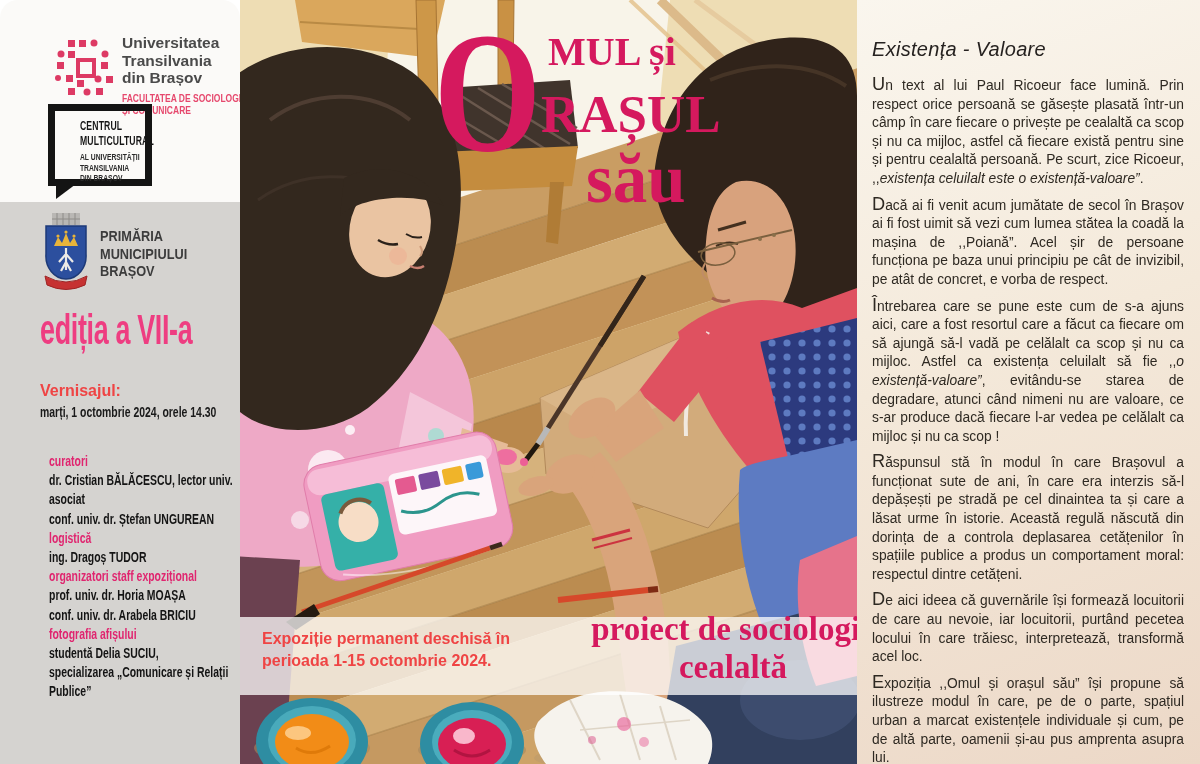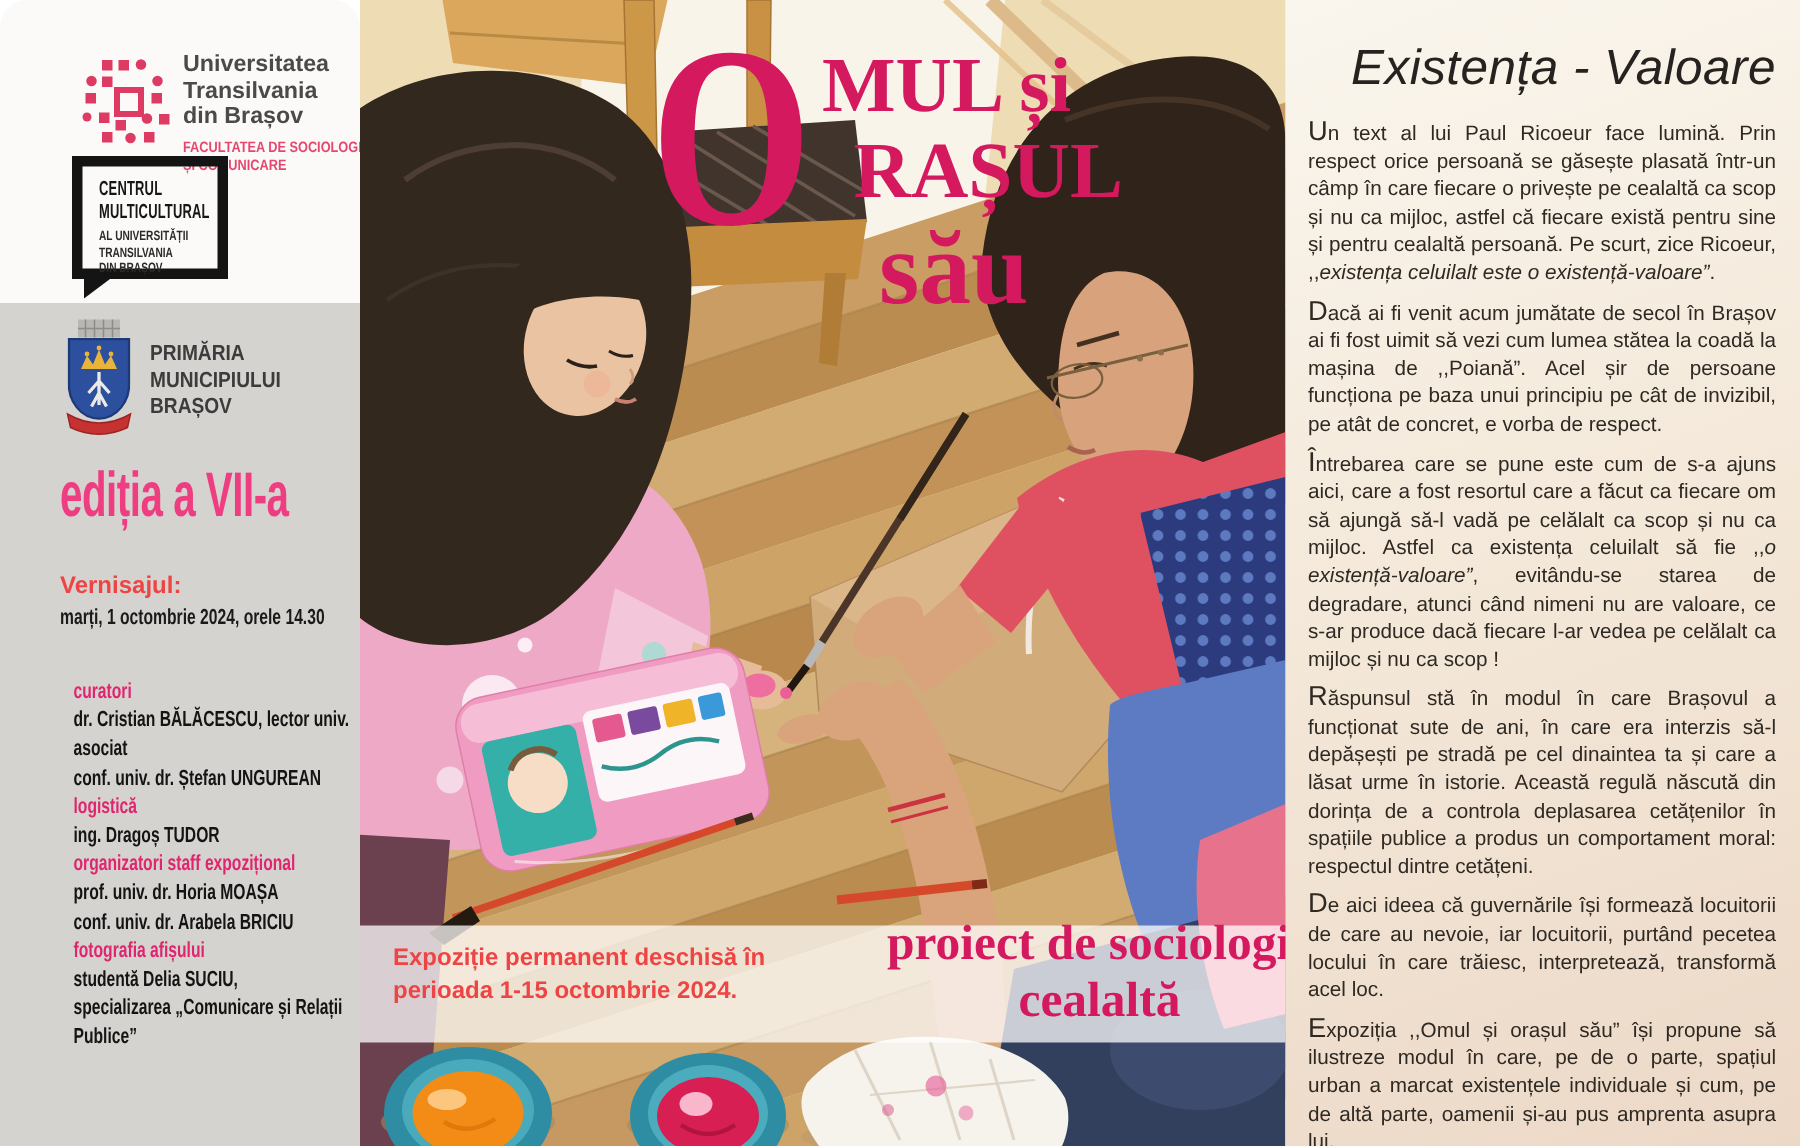--- a/index.html
+++ b/index.html
@@ -11,21 +11,21 @@
   .univ-block{position:absolute;left:52px;top:34px;width:184px;}
   .univ-logo{position:absolute;left:2px;top:4px;}
   .univ-text{position:absolute;left:70px;top:0;}
   .univ-name div{font-size:15.5px;font-weight:700;color:#4a4a4a;line-height:17.5px;}
   .univ-fac{margin-top:6px;}
   .univ-fac div{font-size:10px;font-weight:700;color:#e6486d;line-height:12.5px;
                 transform:scaleX(.85);transform-origin:0 0;white-space:nowrap;}
   .cm-box{position:absolute;left:48px;top:104px;width:90px;height:68px;border:7px solid #141414;background:transparent;}
   .cm-tail{position:absolute;left:56px;top:184px;width:0;height:0;
            border-left:20px solid #141414;border-bottom:15px solid transparent;}
-  .cm-text{position:absolute;left:66px;top:118px;}
+  .cm-text{position:absolute;left:80px;top:118px;}
   .cm-bold div{font-size:13.5px;font-weight:700;color:#161616;line-height:15px;letter-spacing:.2px;
                transform:scaleX(.64);transform-origin:0 0;white-space:nowrap;}
   .cm-small{margin-top:4px;}
   .cm-small div{font-size:9px;font-weight:700;color:#2a2a2a;line-height:10.5px;
                 transform:scaleX(.75);transform-origin:0 0;white-space:nowrap;}
   .ph-block{position:absolute;left:42px;top:210px;width:190px;}
   .ph-crest{position:absolute;left:0;top:2px;}
   .ph-text{position:absolute;left:58px;top:18px;}
   .ph-text div{font-size:14.5px;font-weight:700;color:#3c3c3c;line-height:17.5px;
                transform:scaleX(.88);transform-origin:0 0;white-space:nowrap;}
@@ -38,32 +38,32 @@
   .credits{position:absolute;left:49px;top:452px;}
   .credit{font-size:14.5px;font-weight:700;color:#141414;line-height:19.2px;
           transform:scaleX(.72);transform-origin:0 0;white-space:nowrap;}
   .credit.head{color:#e0256f;}
   
   .photo{position:absolute;left:240px;top:0;width:617px;height:764px;background:#e8d6ae;}
   .scene{position:absolute;left:0;top:0;}
   .big-o{position:absolute;left:434px;top:6px;font-family:"Liberation Serif",serif;font-weight:700;
          font-size:172px;line-height:1;color:#d5195e;transform:scaleX(.8);transform-origin:0 0;}
   .t-line{position:absolute;font-family:"Liberation Serif",serif;font-weight:700;color:#d5195e;white-space:nowrap;}
-  .t1{left:548px;top:28px;font-size:52px;}
-  .t2{left:541px;top:84px;font-size:53px;margin-left:28px;}
+  .t1{left:548px;top:28px;font-size:40px;}
+  .t2{left:541px;top:84px;font-size:53px;}
   .t3{left:586px;top:140px;font-size:69px;}
   .band{position:absolute;left:240px;top:617px;width:617px;height:78px;background:rgba(255,255,255,.74);}
   .expo-note{position:absolute;left:262px;top:628px;font-size:16px;font-weight:700;color:#ef4444;line-height:21.5px;}
   .project{position:absolute;left:587px;top:610px;width:292px;text-align:center;
            font-family:"Liberation Serif",serif;font-weight:700;font-size:33px;line-height:38px;color:#d5195e;}
   
   .essay{position:absolute;left:857px;top:0;width:343px;height:764px;box-sizing:border-box;
          padding:22px 16px 0 15px;overflow:hidden;
          background:linear-gradient(160deg,#faf6ee 0%,#f4e9da 45%,#ecd8c7 100%);color:#2e2922;}
-  .essay h1{margin:4px 0 14px 0;font-size:33px;font-weight:400;font-style:italic;text-align:right;
+  .essay h1{margin:16px 0 14px 0;font-size:20px;font-weight:400;font-style:italic;text-align:left;
             color:#262220;letter-spacing:.3px;}
   .essay p{margin:0 0 6px 0;font-size:13.8px;line-height:18.6px;text-align:justify;}
   .essay p::first-letter{font-size:1.32em;}
   .it{font-style:italic;}
 </style>
 </head>
 <body>
 
 <div class="poster">
 

